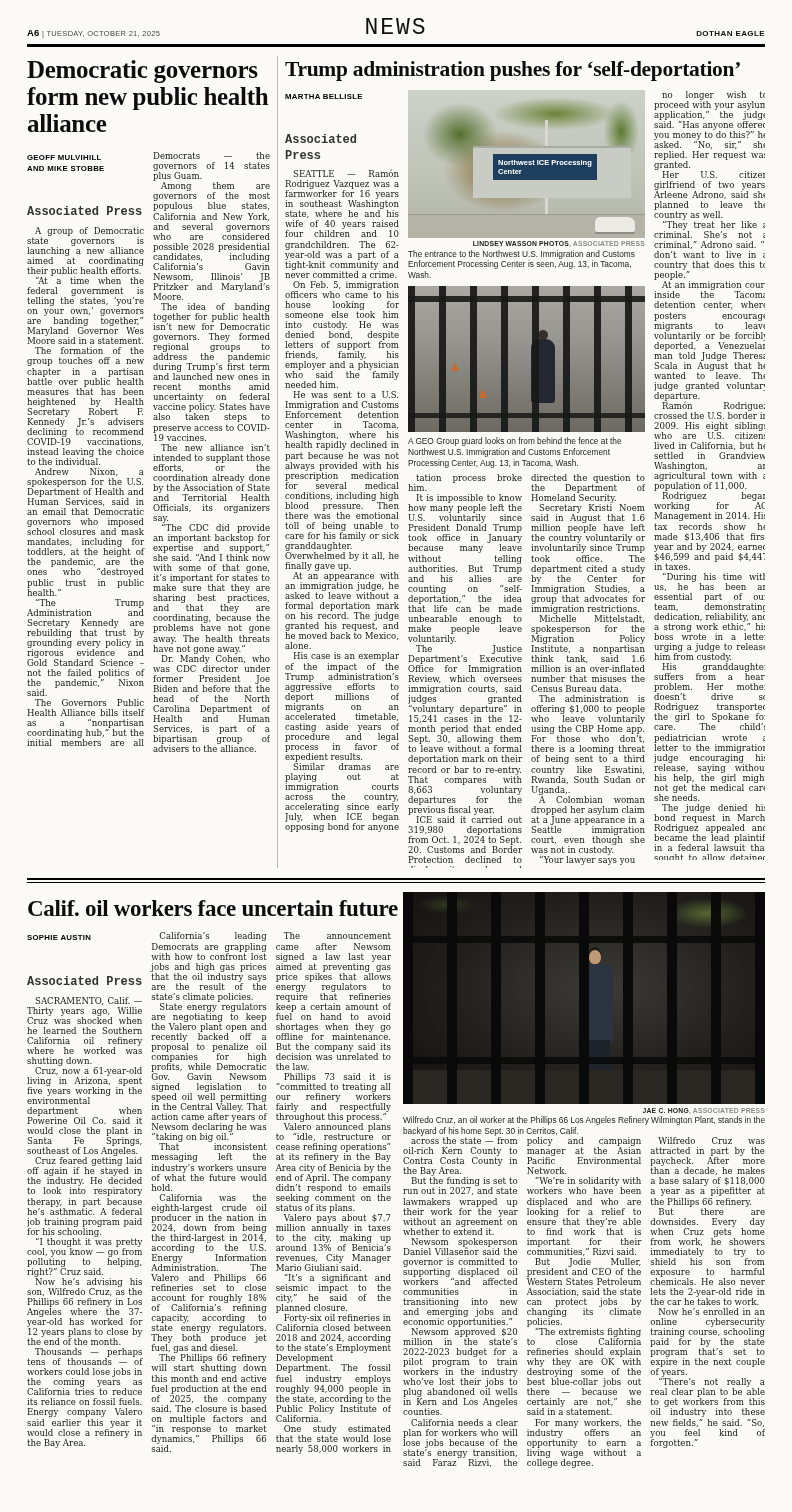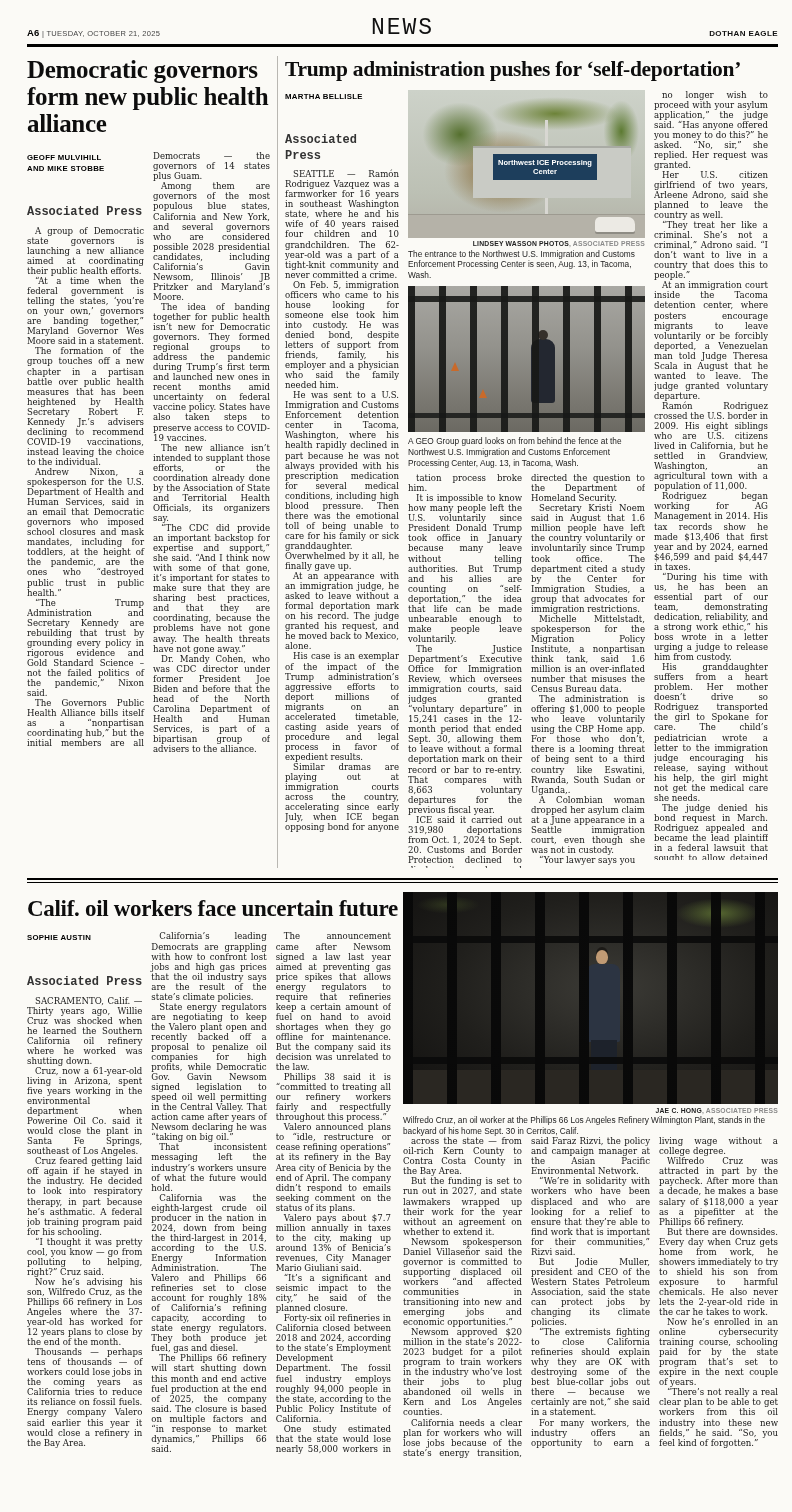--- a/index.html
+++ b/index.html
@@ -1,20 +1,20 @@
 <!DOCTYPE html>
 <html lang="en"><head>
 <meta charset="utf-8">
 <style>
   * { box-sizing: border-box; margin: 0; padding: 0; }
   html,body { background:#e8e6e1; }
   .page {
     width: 792px; height: 1512px; margin: 0 auto;
     background: #fbfaf6; color: #141414;
-    padding: 18px 14px 0 27px; overflow: hidden; position: relative;
+    padding: 18px 27px 0 27px; overflow: hidden; position: relative;
     font-family: "DejaVu Serif", serif;
   }
   
   .masthead { position: relative; height: 22px; }
   .mast-left { position:absolute; left:0; bottom:2px; font-family:"Liberation Sans",sans-serif; font-size:7.5px; color:#444; letter-spacing:.3px;}
   .mast-left b { font-size:9.5px; color:#000; letter-spacing:.2px; }
   .mast-center { position:absolute; left:0; right:0; bottom:0; text-align:center;
     font-family:Liberation Mono, monospace; font-size:23px; letter-spacing:2px; color:#111; font-weight:normal; line-height:1;}
   .mast-right { position:absolute; right:0; bottom:2px; font-family:"Liberation Sans",sans-serif; font-weight:bold; font-size:8px; letter-spacing:.4px; color:#111;}
   .top-rule { height:3px; background:#000; margin-top:4px; }
@@ -53,21 +53,21 @@
   
   figure { position:relative; overflow:hidden; }
   .photo1 { height:148px; background:
       radial-gradient(closest-side at 22% 30%, #55702e, rgba(70,90,35,0) 72%),
       radial-gradient(closest-side at 62% 16%, #6d8338, rgba(95,110,45,0) 70%),
       radial-gradient(closest-side at 40% 55%, #7e5c22, rgba(125,95,35,0) 62%),
       radial-gradient(closest-side at 90% 28%, #5c7a31, rgba(80,100,40,0) 75%),
       linear-gradient(180deg,#cdd2c9 0%, #bcc0b4 70%, #b2b0a6 100%); }
   .photo1 .building { position:absolute; right:14px; top:56px; width:158px; height:52px; background:#c9cbc5; border-top:2px solid #a9aba4; }
   .photo1 .sign { position:absolute; right:48px; top:64px; width:104px; padding:4px 5px; background:#1d3e5c;
-      color:#fff; font-family:"Liberation Sans",sans-serif; font-weight:bold; font-size:7.5px; line-height:1.25; text-align:center; }
+      color:#fff; font-family:"Liberation Sans",sans-serif; font-weight:bold; font-size:7.5px; line-height:1.25; }
   .photo1 .pavement { position:absolute; left:0; right:0; bottom:0; height:24px; background:#b5b2a8; border-top:1px solid #9d9a90; }
   .photo1 .car { position:absolute; right:10px; bottom:6px; width:40px; height:15px; background:#eceae4; border-radius:5px 7px 2px 2px; box-shadow:0 2px 0 #8e8c84; }
   .photo1 .pole { position:absolute; left:58%; top:30px; width:3px; height:96px; background:#d8d7d2; }
 
   .photo2 { height:146px; background: linear-gradient(180deg,#a9a8a3 0%, #93928c 42%, #7a7871 78%, #6b6962 100%); }
   .photo2 .guard { position:absolute; left:52%; top:36%; width:24px; height:64px; background:#232730; border-radius:9px 9px 3px 3px; }
   .photo2 .guard::before { content:""; position:absolute; left:7px; top:-9px; width:10px; height:10px; border-radius:50%; background:#35302b; }
   .photo2 .cone1,.photo2 .cone2 { position:absolute; width:0; height:0; border-left:4px solid transparent; border-right:4px solid transparent; border-bottom:9px solid #c96a2a; }
   .photo2 .cone1 { left:18%; top:52%; } .photo2 .cone2 { left:30%; top:70%; }
   .photo2 .fence { position:absolute; inset:0; background: repeating-linear-gradient(90deg, rgba(24,25,23,.93) 0 7px, rgba(24,25,23,0) 7px 31px); }
@@ -227,21 +227,21 @@
           <p class="para">Cruz feared getting laid off again if he stayed in the industry. He decided to look into respiratory therapy, in part because he’s asthmatic. A federal job training program paid for his schooling.</p>
           <p class="para">“I thought it was pretty cool, you know — go from polluting to helping, right?” Cruz said.</p>
           <p class="para">Now he’s advising his son, Wilfredo Cruz, as the Phillips 66 refinery in Los Angeles where the 37-year-old has worked for 12 years plans to close by the end of the month.</p>
           <p class="para">Thousands — perhaps tens of thousands — of workers could lose jobs in the coming years as California tries to reduce its reliance on fossil fuels. Energy company Valero said earlier this year it would close a refinery in the Bay Area.</p>
           <p class="para">California’s leading Democrats are grappling with how to confront lost jobs and high gas prices that the oil industry says are the result of the state’s climate policies.</p>
           <p class="para">State energy regulators are negotiating to keep the Valero plant open and recently backed off a proposal to penalize oil companies for high profits, while Democratic Gov. Gavin Newsom signed legislation to speed oil well permitting in the Central Valley. That action came after years of Newsom declaring he was “taking on big oil.”</p>
           <p class="para">That inconsistent messaging left the industry’s workers unsure of what the future would hold.</p>
           <p class="para">California was the eighth-largest crude oil producer in the nation in 2024, down from being the third-largest in 2014, according to the U.S. Energy Information Administration. The Valero and Phillips 66 refineries set to close account for roughly 18% of California’s refining capacity, according to state energy regulators. They both produce jet fuel, gas and diesel.</p>
           <p class="para">The Phillips 66 refinery will start shutting down this month and end active fuel production at the end of 2025, the company said. The closure is based on multiple factors and “in response to market dynamics,” Phillips 66 said.</p>
           <p class="para">The announcement came after Newsom signed a law last year aimed at preventing gas price spikes that allows energy regulators to require that refineries keep a certain amount of fuel on hand to avoid shortages when they go offline for maintenance. But the company said its decision was unrelated to the law.</p>
-          <p class="para">Phillips 38 said it is “committed to treating all our refinery workers fairly and respectfully throughout this process.”</p>
+          <p class="para">Phillips 73 said it is “committed to treating all our refinery workers fairly and respectfully throughout this process.”</p>
           <p class="para">Valero announced plans to “idle, restructure or cease refining operations” at its refinery in the Bay Area city of Benicia by the end of April. The company didn’t respond to emails seeking comment on the status of its plans.</p>
           <p class="para">Valero pays about $7.7 million annually in taxes to the city, making up around 13% of Benicia’s revenues, City Manager Mario Giuliani said.</p>
           <p class="para">“It’s a significant and seismic impact to the city,” he said of the planned closure.</p>
           <p class="para">Forty-six oil refineries in California closed between 2018 and 2024, according to the state’s Employment Development Department. The fossil fuel industry employs roughly 94,000 people in the state, according to the Public Policy Institute of California.</p>
           <p class="para">One study estimated that the state would lose nearly 58,000 workers in the oil and gas industries between 2021 and 2030. About 56% of those workers will have to find new jobs because they are not retiring, according to the 2021 report by the Political Economy Research Institute at the University of Massachusetts Amherst.</p>
         </div>
     </div>
 
     <div class="oil-right">
       <figure class="photo3">

